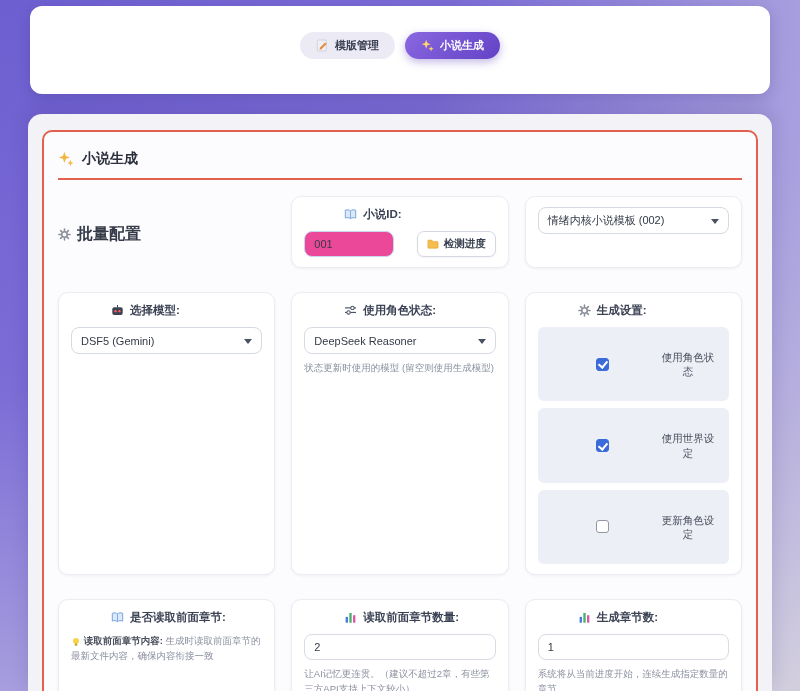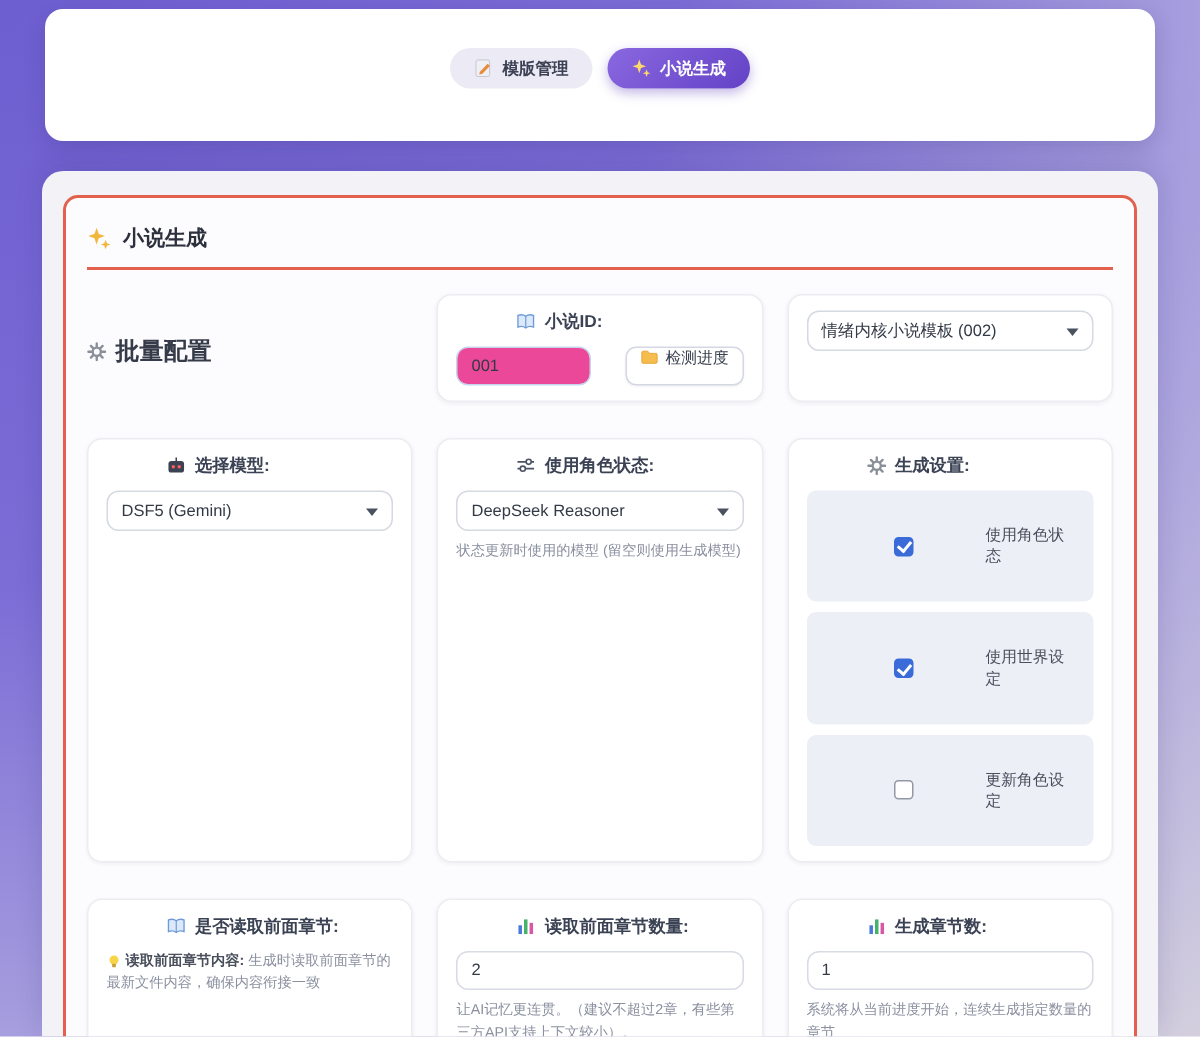--- a/index.html
+++ b/index.html
@@ -43,38 +43,38 @@
     background:#ffffff; border:1px solid #ecedf2; border-radius:10px; padding:10px 12px;
     box-shadow:0 1px 3px rgba(30,30,60,.06);
   }
   .inline-row { display:flex; gap:8px; align-items:center; }
   .text-input {
     width:100%; height:26px; border:1px solid #d7dbe4; border-radius:8px; padding:0 9px;
     font-size:11px; color:#333a46; background:#fff; font-family:inherit;
   }
   .id-input { background:#ec4899; border-color:#c7d6ee; flex:1; }
   .mini-btn {
-    display:inline-flex; align-items:flex-start; gap:5px; height:26px; padding:0 9px; flex:none;
+    display:inline-flex; align-items:center; gap:5px; height:26px; padding:0 9px; flex:none;
     background:#ffffff; border:1px solid #d4d8e2; border-radius:7px; font-size:10.5px; color:#3a4150;
-    font-weight:normal; cursor:pointer; box-shadow:0 1px 2px rgba(0,0,0,.05); white-space:nowrap;margin-left:15px;
+    font-weight:bold; cursor:pointer; box-shadow:0 1px 2px rgba(0,0,0,.05); white-space:nowrap;margin-left:15px;
   }
   .select {
     position:relative; height:27px; border:1px solid #d5d9e2; border-radius:8px; background:#fff;
     font-size:11px; color:#333a46; display:flex; align-items:center; padding:0 22px 0 9px; cursor:pointer;
   }
   .select::after {
     content:""; position:absolute; right:9px; top:11px; width:0; height:0;
     border-left:4px solid transparent; border-right:4px solid transparent; border-top:5px solid #4a5160;
   }
   .hint { font-size:9.5px; color:#8b90a0; line-height:1.55; margin-top:7px; }
   .hint b { color:#4a4f5c; }
 
   .chk-row {
     display:flex; align-items:center; background:#edeff7; border-radius:6px;
-    padding:23px 10px; margin-bottom:7px; min-height:34px;
+    padding:23px 10px; margin-bottom:7px; min-height:34px;text-align:center;
   }
   .chk-row:last-child { margin-bottom:0; }
   .cbx {
     width:13px; height:13px; border-radius:3px; border:1.5px solid #9298a4; background:#fff;
     margin-left:auto; position:relative; cursor:pointer;
   }
   .cbx.checked { background:#3a6bd8; border-color:#3a6bd8; }
   .cbx.checked::after {
     content:""; position:absolute; left:3.2px; top:0.8px; width:4px; height:7px;
     border:solid #fff; border-width:0 2px 2px 0; transform:rotate(40deg);

